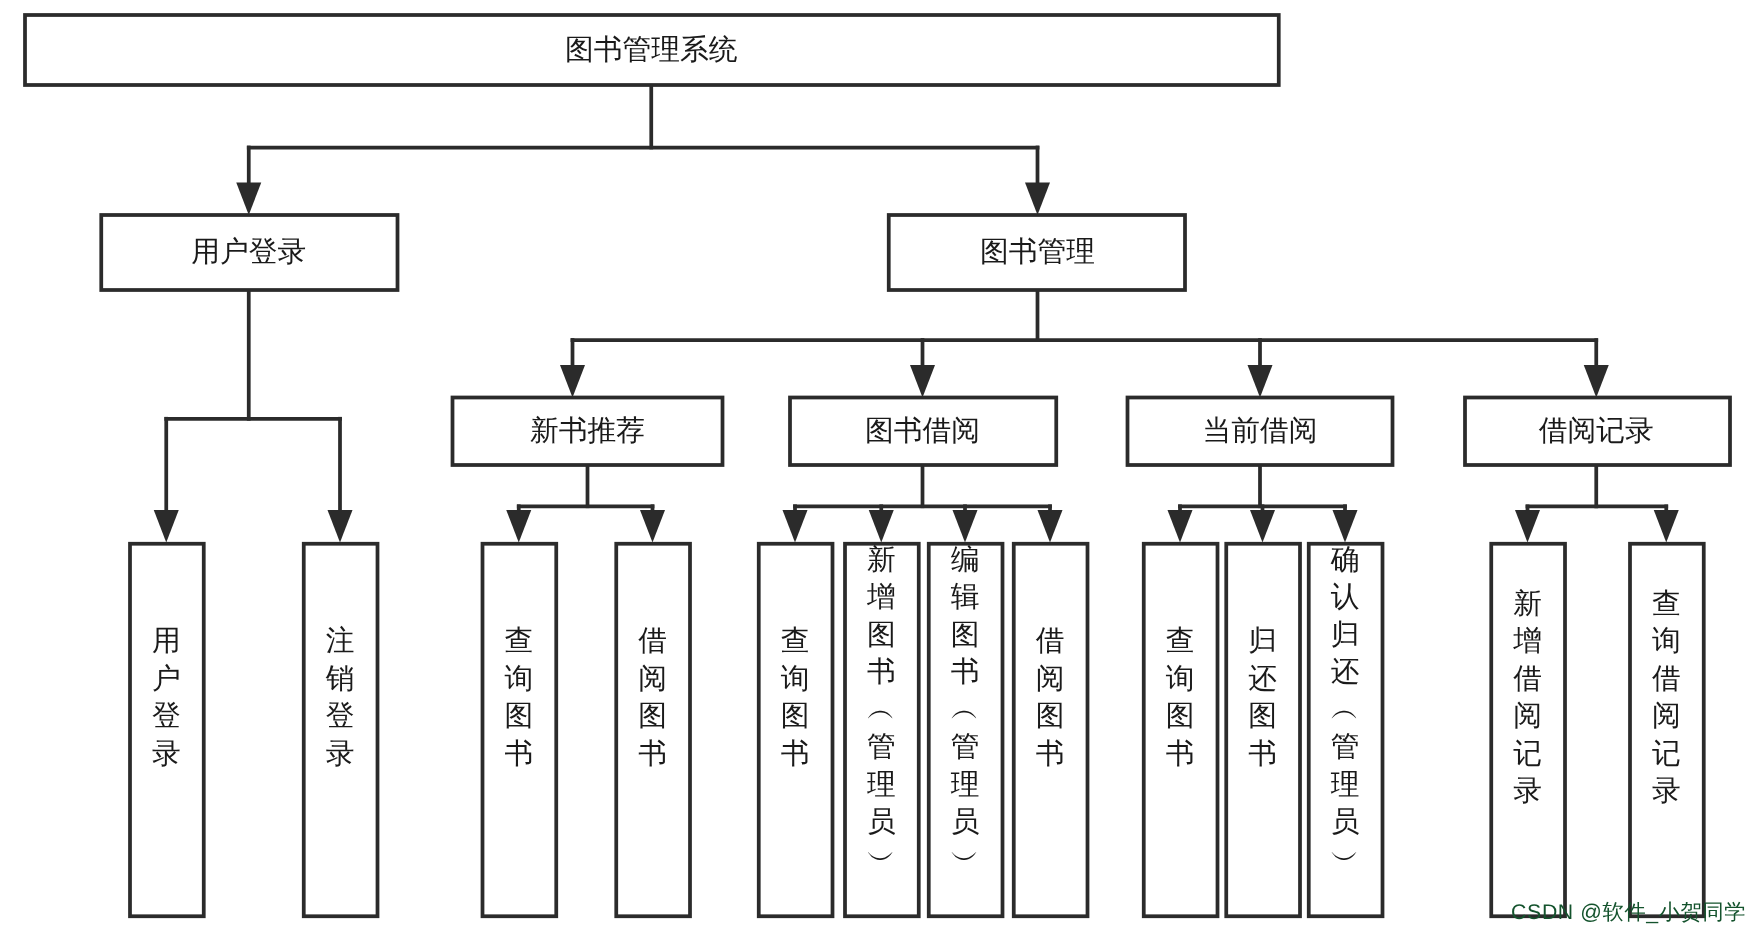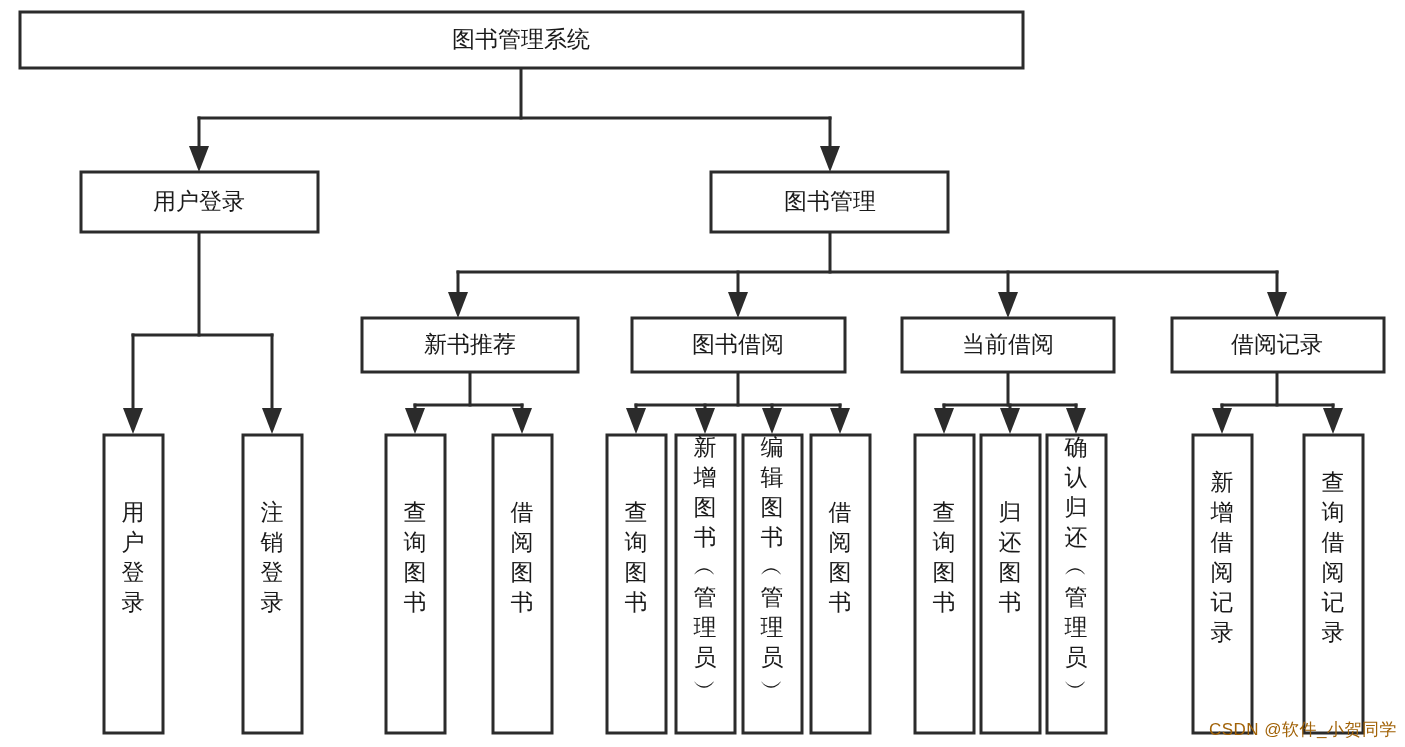--- a/index.html
+++ b/index.html
@@ -53,21 +53,21 @@
     font-size: 23px;
     fill: #1a1a1a;
     text-anchor: middle;
   }
   .watermark {
     position: absolute;
     right: 8px;
     bottom: 6px;
     font-family: "Liberation Sans", "DejaVu Sans", sans-serif;
     font-size: 17px;
-    color: #a16207;
+    color: #14532d;
     white-space: nowrap;
     letter-spacing: 0.5px;
     pointer-events: none;
   }
 </style>
 </head>
 <body>
 
 <div id="diagram-root">
   <svg class="flow" viewBox="0 0 1405 747" xmlns="http://www.w3.org/2000/svg">

